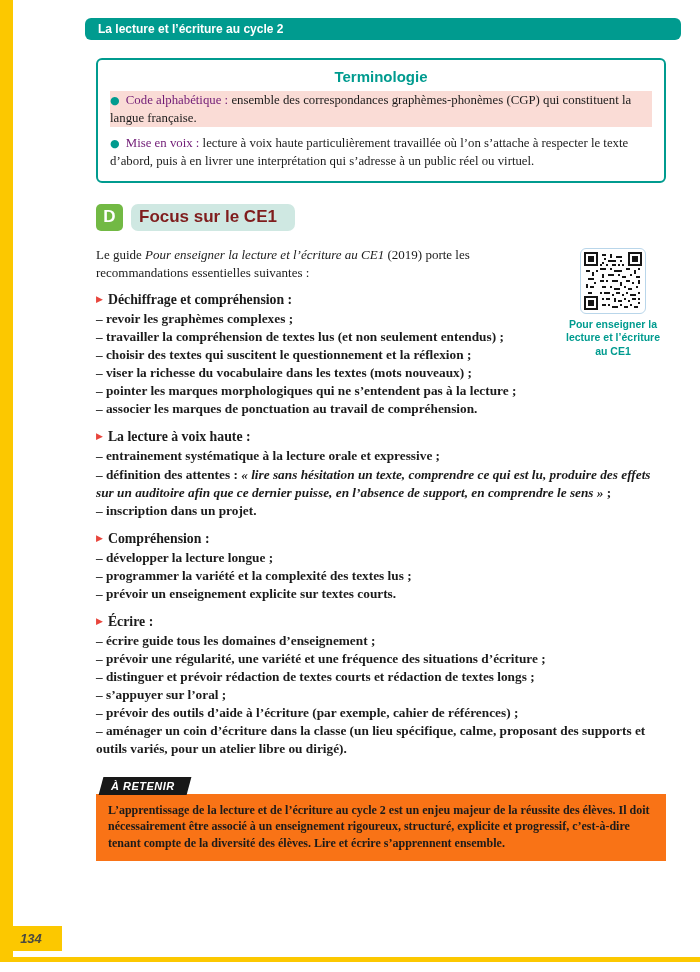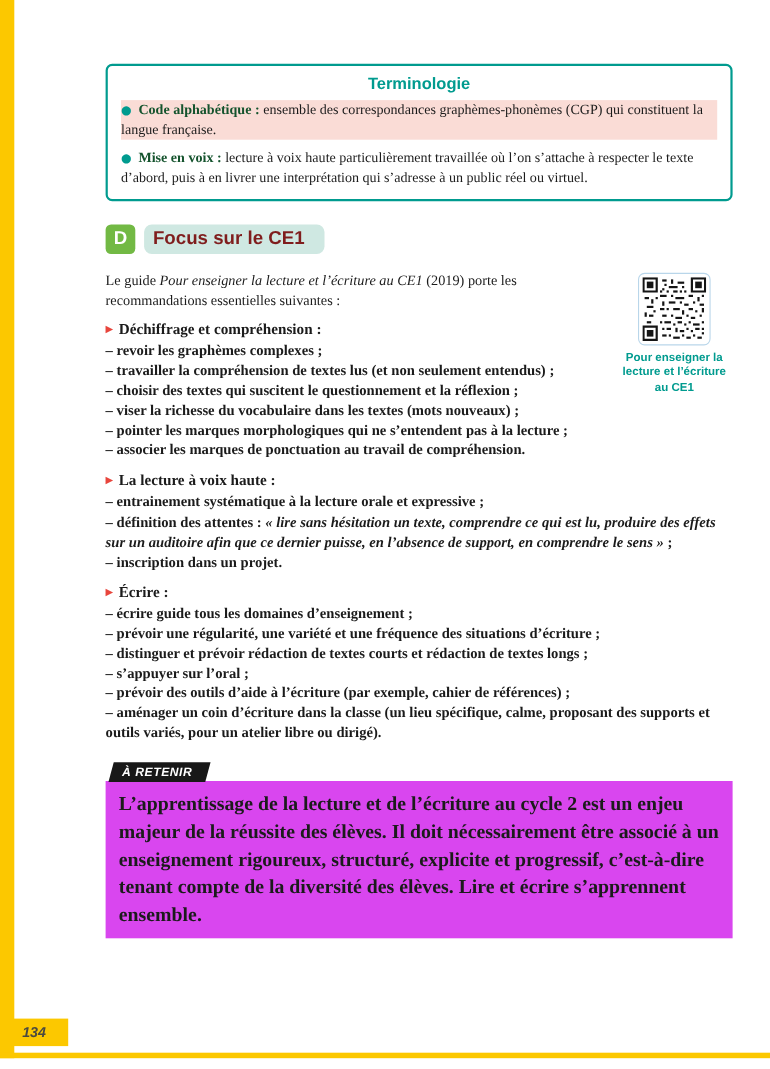--- a/index.html
+++ b/index.html
@@ -21,21 +21,21 @@
     margin-bottom:21px;background:#ffffff;
   }
   .term-title{
     text-align:center;color:#009b8f;font-family:"Liberation Sans",sans-serif;
     font-weight:bold;font-size:15px;margin:1px 0 6px;
   }
   .term-entry{margin:0 0 7px;font-size:12.8px;line-height:1.42;}
   .term-entry:last-child{margin-bottom:0;}
   .term-entry.highlighted{background:#fadcd6;}
   .dot{color:#009b8f;font-size:11px;font-family:"DejaVu Sans",sans-serif;margin-right:3px;}
-  .term{color:#14532d;font-weight:bold;}
+  .term{color:#701a75;font-weight:normal;}
   
   .section-head{display:flex;align-items:center;margin:0 0 15px 0;}
   .letter{
     width:27px;height:27px;background:#72b944;color:#fff;border-radius:5px;flex:0 0 27px;
     font-family:"Liberation Sans",sans-serif;font-weight:bold;font-size:17px;
     display:flex;align-items:center;justify-content:center;margin-right:8px;
   }
   .pill{
     background:#cfe8e2;color:#7f1d1d;font-family:"Liberation Sans",sans-serif;
     font-weight:bold;font-size:17px;padding:3px 18px 4px 8px;border-radius:7px;
@@ -62,36 +62,39 @@
   
   .retain{margin-top:16px;}
   .retain-label{
     display:inline-block;background:#181818;color:#ffffff;
     font-family:"Liberation Sans",sans-serif;font-weight:bold;font-style:italic;
     font-size:11px;letter-spacing:0.5px;padding:3px 14px 3px 10px;
     transform:skewX(-15deg);margin-left:5px;position:relative;top:1px;z-index:2;
   }
   .retain-label span{display:inline-block;transform:skewX(15deg);}
   .retain-body{
-    background:#d946ef;padding:8px 12px 9px;font-weight:bold;font-size:18px;
+    background:#f97316;padding:8px 12px 9px;font-weight:bold;font-size:12px;
     line-height:1.4;position:relative;z-index:1;
   }
   .page-number{
     position:absolute;left:0;top:926px;width:62px;height:25px;background:#fcc800;
     color:#4a4a40;font-family:"Liberation Sans",sans-serif;font-weight:bold;font-size:13px;
     display:flex;align-items:center;justify-content:center;font-style:italic;
   }
 </style>
 </head>
 <body>
 
 <div class="page">
   <div class="left-strip"></div>
   <div class="bottom-strip"></div>
 
+  <div class="header-bar">
+    <span>La lecture et l’écriture au cycle 2</span>
+  </div>
 
   <div class="content">
 
     <div class="term-box">
       <div class="term-title">Terminologie</div>
       <p class="term-entry highlighted">
         <span class="dot">●</span>
         <b class="term">Code alphabétique :</b>
         <span>ensemble des correspondances graphèmes-phonèmes (CGP) qui constituent la langue française.</span>
       </p>
@@ -205,20 +208,26 @@
       <p class="item">– associer les marques de ponctuation au travail de compréhension.</p>
     </div>
 
     <div class="group">
       <p class="group-head"><span class="tri">▶</span><b>La lecture à voix haute :</b></p>
       <p class="item">– entrainement systématique à la lecture orale et expressive ;</p>
       <p class="item"><span>– définition des attentes : </span><i>« lire sans hésitation un texte, comprendre ce qui est lu, produire des effets sur un auditoire afin que ce dernier puisse, en l’absence de support, en comprendre le sens »</i><span> ;</span></p>
       <p class="item">– inscription dans un projet.</p>
     </div>
 
+    <div class="group">
+      <p class="group-head"><span class="tri">▶</span><b>Compréhension :</b></p>
+      <p class="item">– développer la lecture longue ;</p>
+      <p class="item">– programmer la variété et la complexité des textes lus ;</p>
+      <p class="item">– prévoir un enseignement explicite sur textes courts.</p>
+    </div>
 
     <div class="group">
       <p class="group-head"><span class="tri">▶</span><b>Écrire :</b></p>
       <p class="item">– écrire guide tous les domaines d’enseignement ;</p>
       <p class="item">– prévoir une régularité, une variété et une fréquence des situations d’écriture ;</p>
       <p class="item">– distinguer et prévoir rédaction de textes courts et rédaction de textes longs ;</p>
       <p class="item">– s’appuyer sur l’oral ;</p>
       <p class="item">– prévoir des outils d’aide à l’écriture (par exemple, cahier de références) ;</p>
       <p class="item">– aménager un coin d’écriture dans la classe (un lieu spécifique, calme, proposant des supports et outils variés, pour un atelier libre ou dirigé).</p>
     </div>

